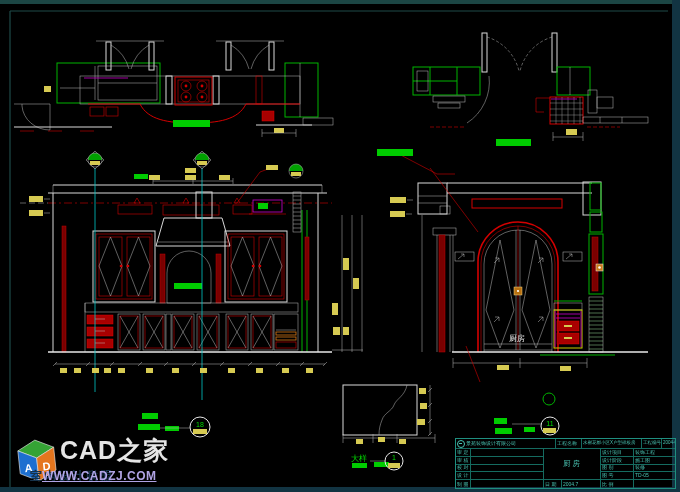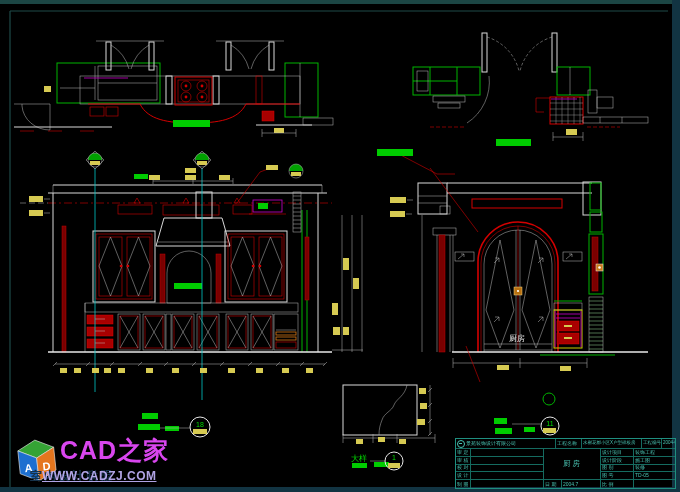--- a/index.html
+++ b/index.html
@@ -22,21 +22,21 @@
   .fR{fill:#a80000;stroke:#e00000;stroke-width:.5}
   
   .tb{position:absolute;left:455px;top:438px;width:219px;height:49px;border:1px solid #1f8f80;
       color:#49c2b1;font-size:5px;line-height:1;}
   .tb .cell{position:absolute;border-right:1px solid #156b60;border-bottom:1px solid #156b60;
       overflow:hidden;white-space:nowrap;display:flex;align-items:center;padding-left:1px;box-sizing:border-box;}
   .tb .big{justify-content:center;font-size:7.5px;letter-spacing:2px;}
   .logoDot{display:inline-block;width:6px;height:6px;border:1px solid #49c2b1;border-radius:50%;margin-right:1px;flex:none;position:relative;}
   .logoDot:before{content:"";position:absolute;left:1px;top:2px;width:3px;height:1px;background:#49c2b1;}
   
-  .wm-brand{position:absolute;left:60px;top:434px;font-size:25px;font-weight:bold;color:#d946ef;letter-spacing:1px;}
+  .wm-brand{position:absolute;left:60px;top:434px;font-size:25px;font-weight:bold;color:#e5e5e5;letter-spacing:1px;}
   .wm-alliance{position:absolute;left:30px;top:468px;font-size:12px;color:#16324a;font-weight:bold;letter-spacing:2px;}
   .wm-url{position:absolute;left:42px;top:469px;font-size:12px;font-weight:bold;color:#c4b5fd;letter-spacing:.5px;opacity:.9;text-decoration:underline;}
   .cube{position:absolute;left:14px;top:438px;width:46px;height:46px;transform:rotate(-6deg);}
   .cube text{font-size:11px;font-weight:bold;fill:#fff;}
 </style>
 </head>
 <body>
 
 <div id="stage">
 

